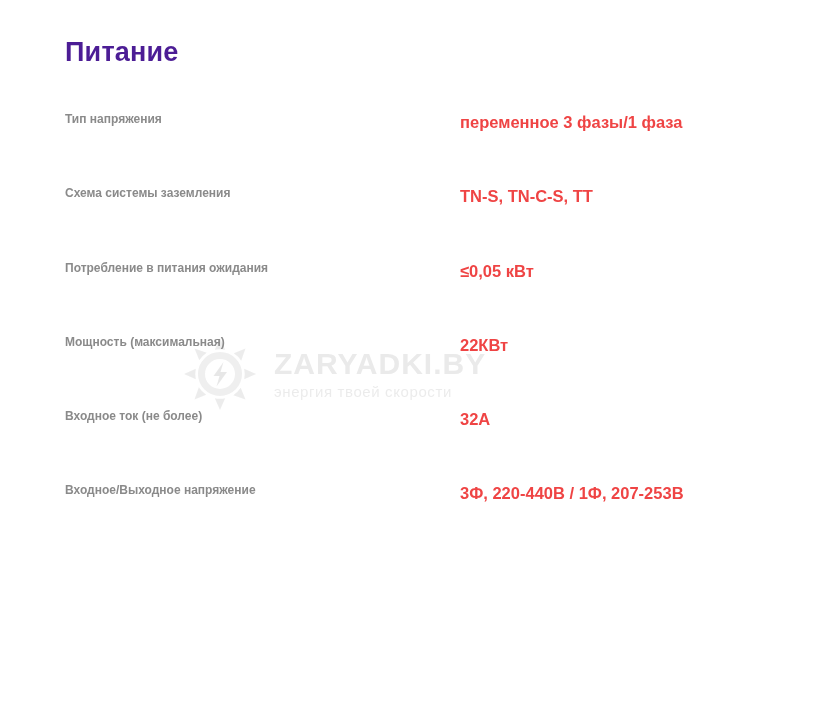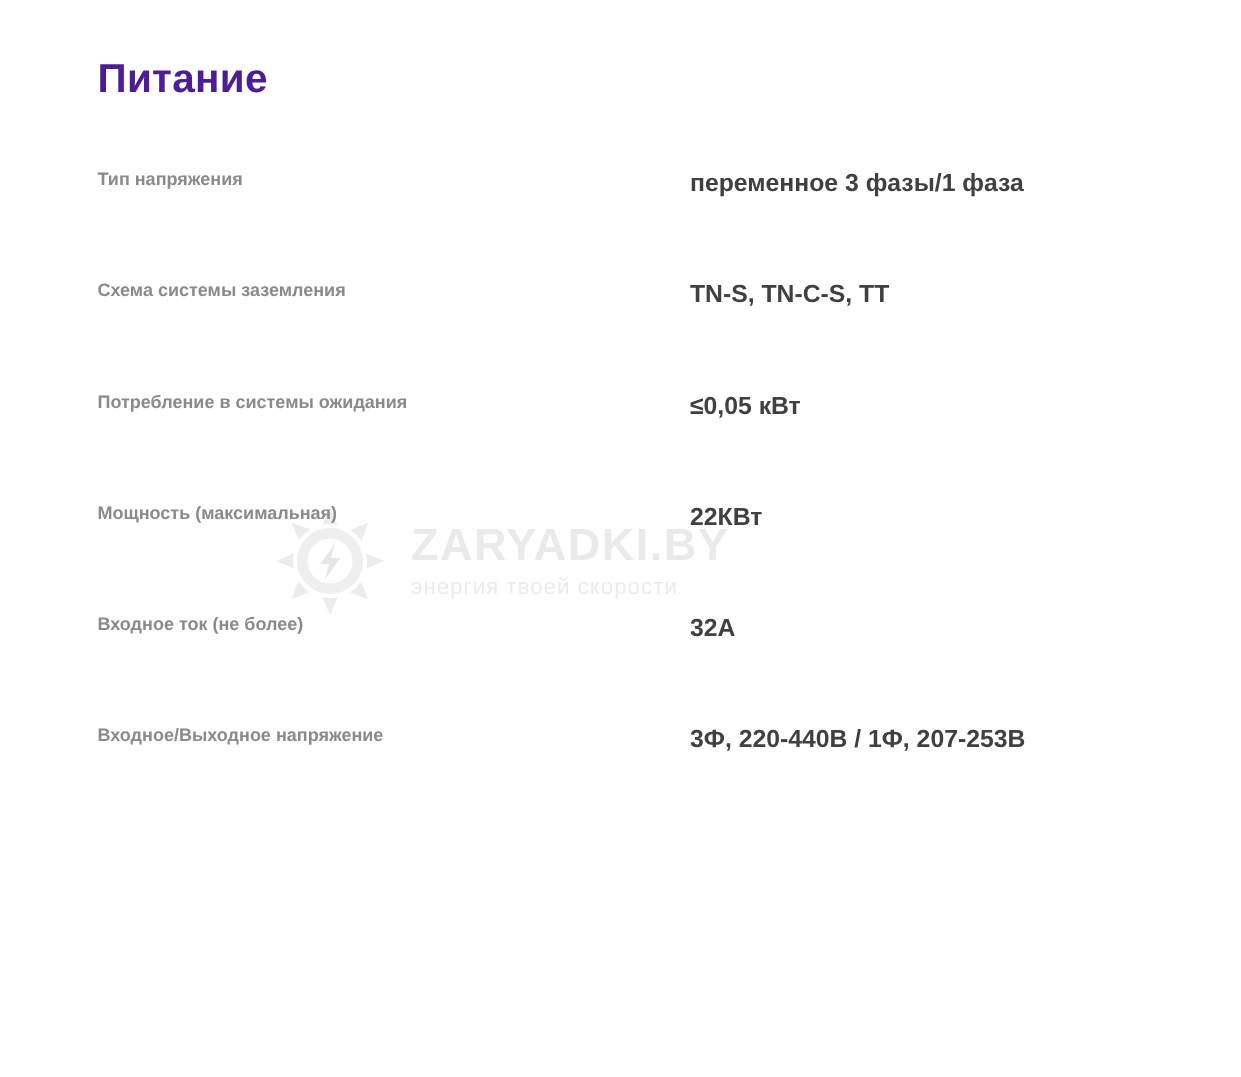--- a/index.html
+++ b/index.html
@@ -50,21 +50,21 @@
     font-weight: bold;
     color: #8a8a8a;
     line-height: 1.52;
     vertical-align: top;
   }
 
   .spec-value {
     padding: 0 0 49px 0;
     font-size: 16.5px;
     font-weight: bold;
-    color: #404040;
+    color: #ef4444;
     line-height: 1.52;
     vertical-align: top;
   }
 
   .spec-row:last-child .spec-label,
   .spec-row:last-child .spec-value {
     padding-bottom: 0;
   }
 
   
@@ -139,21 +139,21 @@
     <tbody>
       <tr class="spec-row">
         <td class="spec-label">Тип напряжения</td>
         <td class="spec-value">переменное 3 фазы/1 фаза</td>
       </tr>
       <tr class="spec-row">
         <td class="spec-label">Схема системы заземления</td>
         <td class="spec-value">TN-S, TN-C-S, TT</td>
       </tr>
       <tr class="spec-row">
-        <td class="spec-label">Потребление в системы ожидания</td>
+        <td class="spec-label">Потребление в питания ожидания</td>
         <td class="spec-value">≤0,05 кВт</td>
       </tr>
       <tr class="spec-row">
         <td class="spec-label">Мощность (максимальная)</td>
         <td class="spec-value">22КВт</td>
       </tr>
       <tr class="spec-row">
         <td class="spec-label">Входное ток (не более)</td>
         <td class="spec-value">32А</td>
       </tr>

